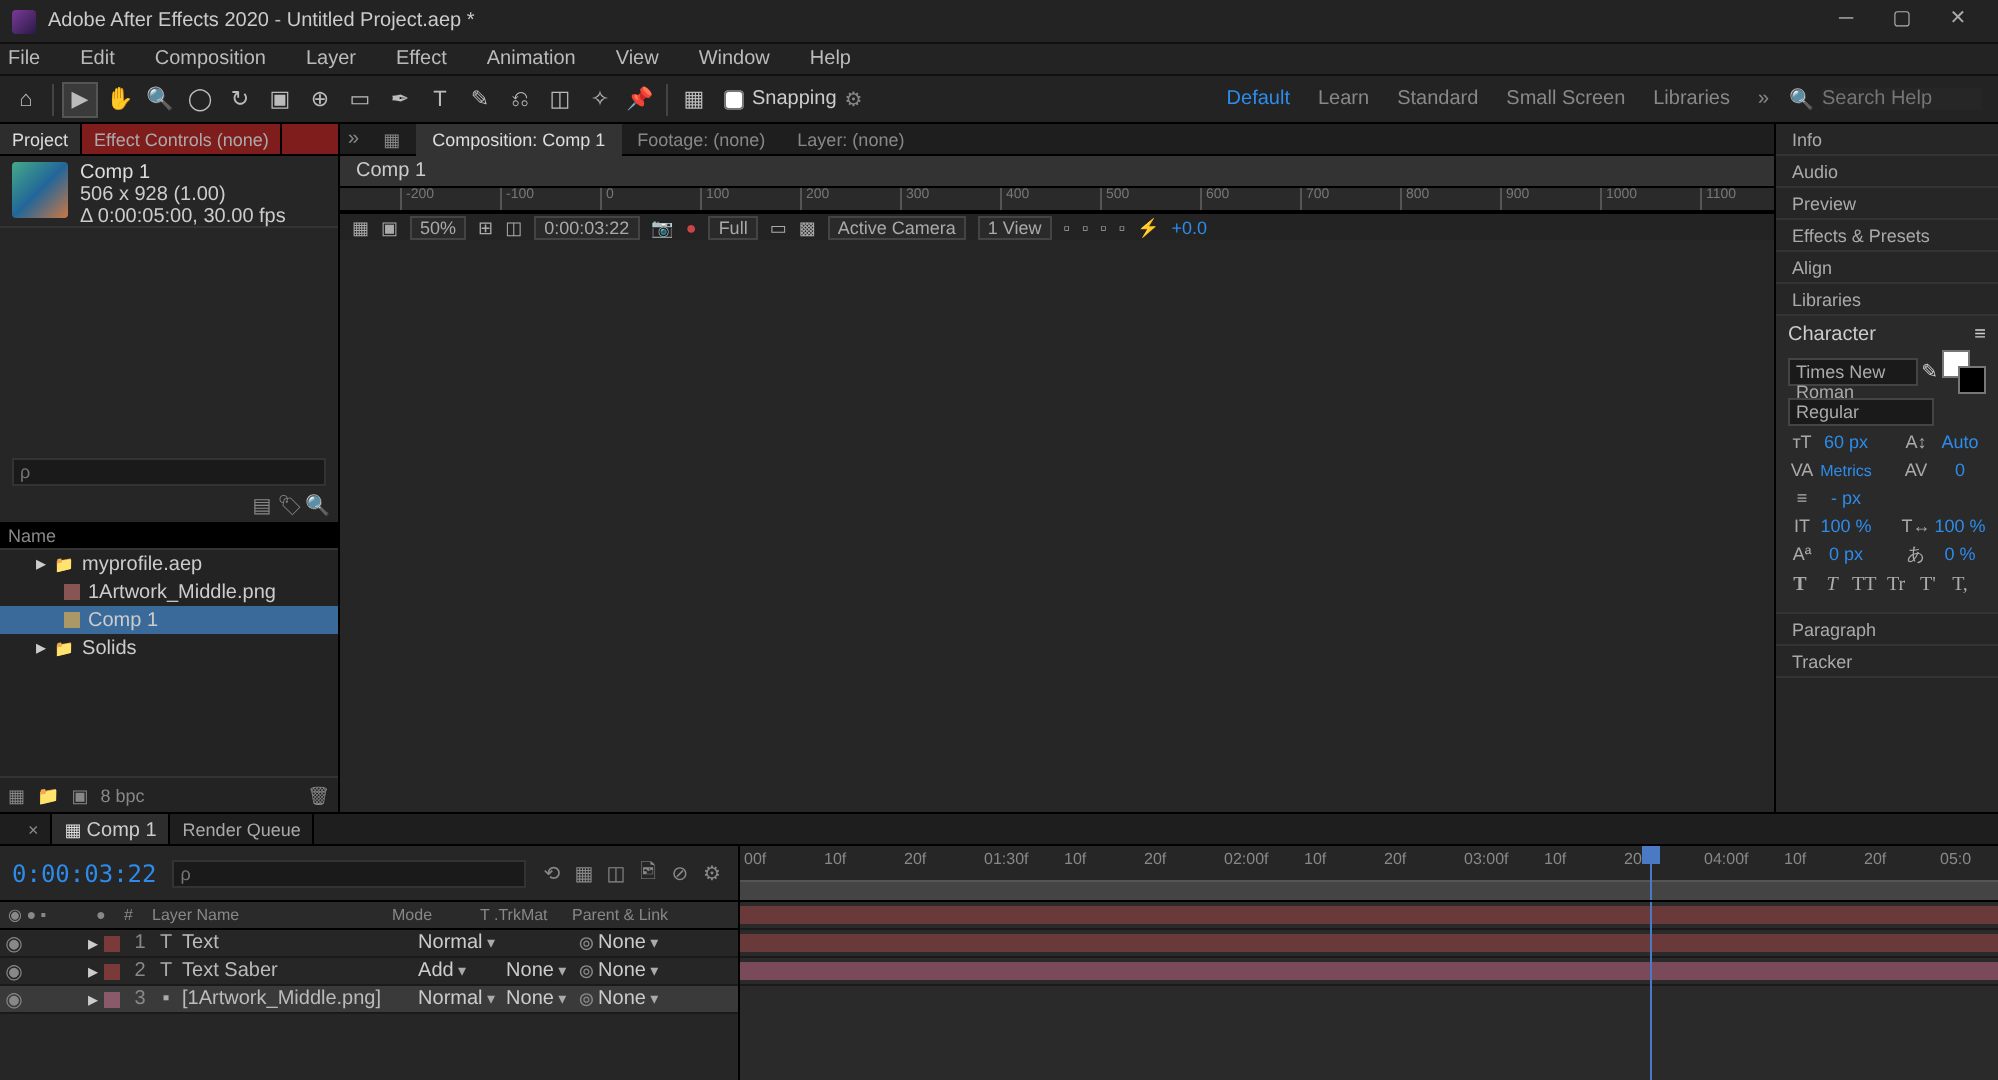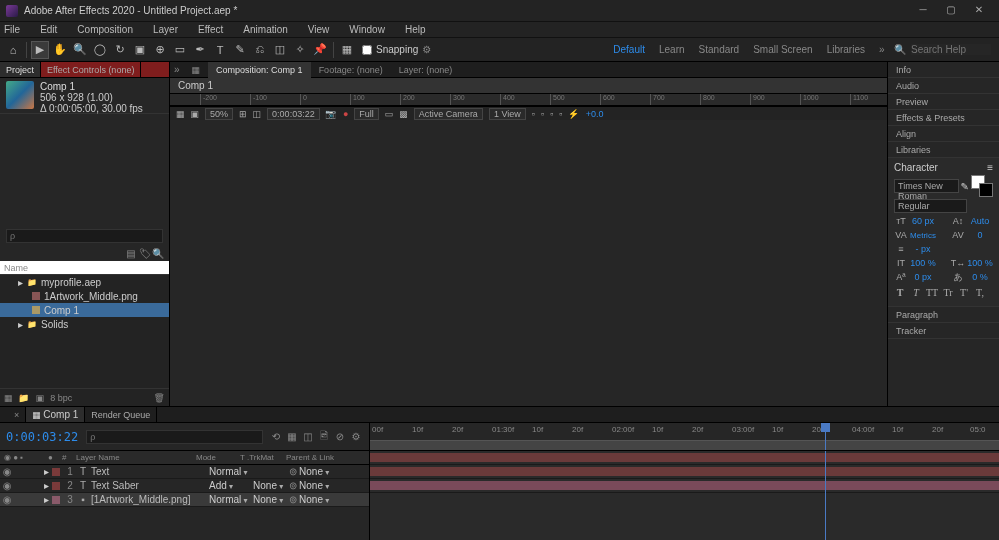--- a/index.html
+++ b/index.html
@@ -25,21 +25,21 @@
 .tab{padding:0 6px;line-height:16px;font-size:9px;color:#aaa;border-right:1px solid #000}
 .tab.active{background:#2d2d2d;color:#ddd}
 .projhdr{height:36px;display:flex;padding:3px 6px;gap:6px;border-bottom:1px solid #333}
 .thumb{width:28px;height:28px;background:linear-gradient(135deg,#4a8,#269,#c74);border-radius:2px}
 .projinfo{font-size:9px;color:#aaa;line-height:11px}
 .projsearch{height:18px;padding:2px 6px}
 .projsearch input{width:100%;background:#1a1a1a;border:1px solid #333;color:#aaa;font-size:9px;padding:1px 3px;outline:none}
 .projicons{height:16px;display:flex;justify-content:flex-end;gap:2px;padding:0 4px;align-items:center}
 .projicons span{width:12px;height:12px;display:inline-flex;align-items:center;justify-content:center;color:#888;font-size:10px}
 .filelist{flex:1;background:#232323;overflow:auto}
-.listhdr{height:14px;background:#ffffff;padding:0 4px;line-height:14px;font-size:9px;color:#888;border-bottom:1px solid #333}
+.listhdr{height:14px;background:#000000;padding:0 4px;line-height:14px;font-size:9px;color:#888;border-bottom:1px solid #333}
 .filerow{height:14px;display:flex;align-items:center;padding:0 4px;gap:4px;font-size:9px;color:#bbb}
 .filerow.sel{background:#3a6a9a}
 .filerow .ind{width:10px}
 .filerow .icon{width:10px;height:10px;display:inline-flex;align-items:center;justify-content:center;font-size:8px}
 .filerow .sw{width:8px;height:8px;background:#855}
 .filerow .sw.comp{background:#a96}
 .projft{height:18px;background:#232323;border-top:1px solid #333;display:flex;align-items:center;gap:6px;padding:0 4px}
 .projft span{color:#888;font-size:9px}
 .centercol{flex:1;background:#262626;display:flex;flex-direction:column;position:relative}
 .viewtabs{height:16px;display:flex;background:#1e1e1e;border-bottom:1px solid #000;align-items:center}

